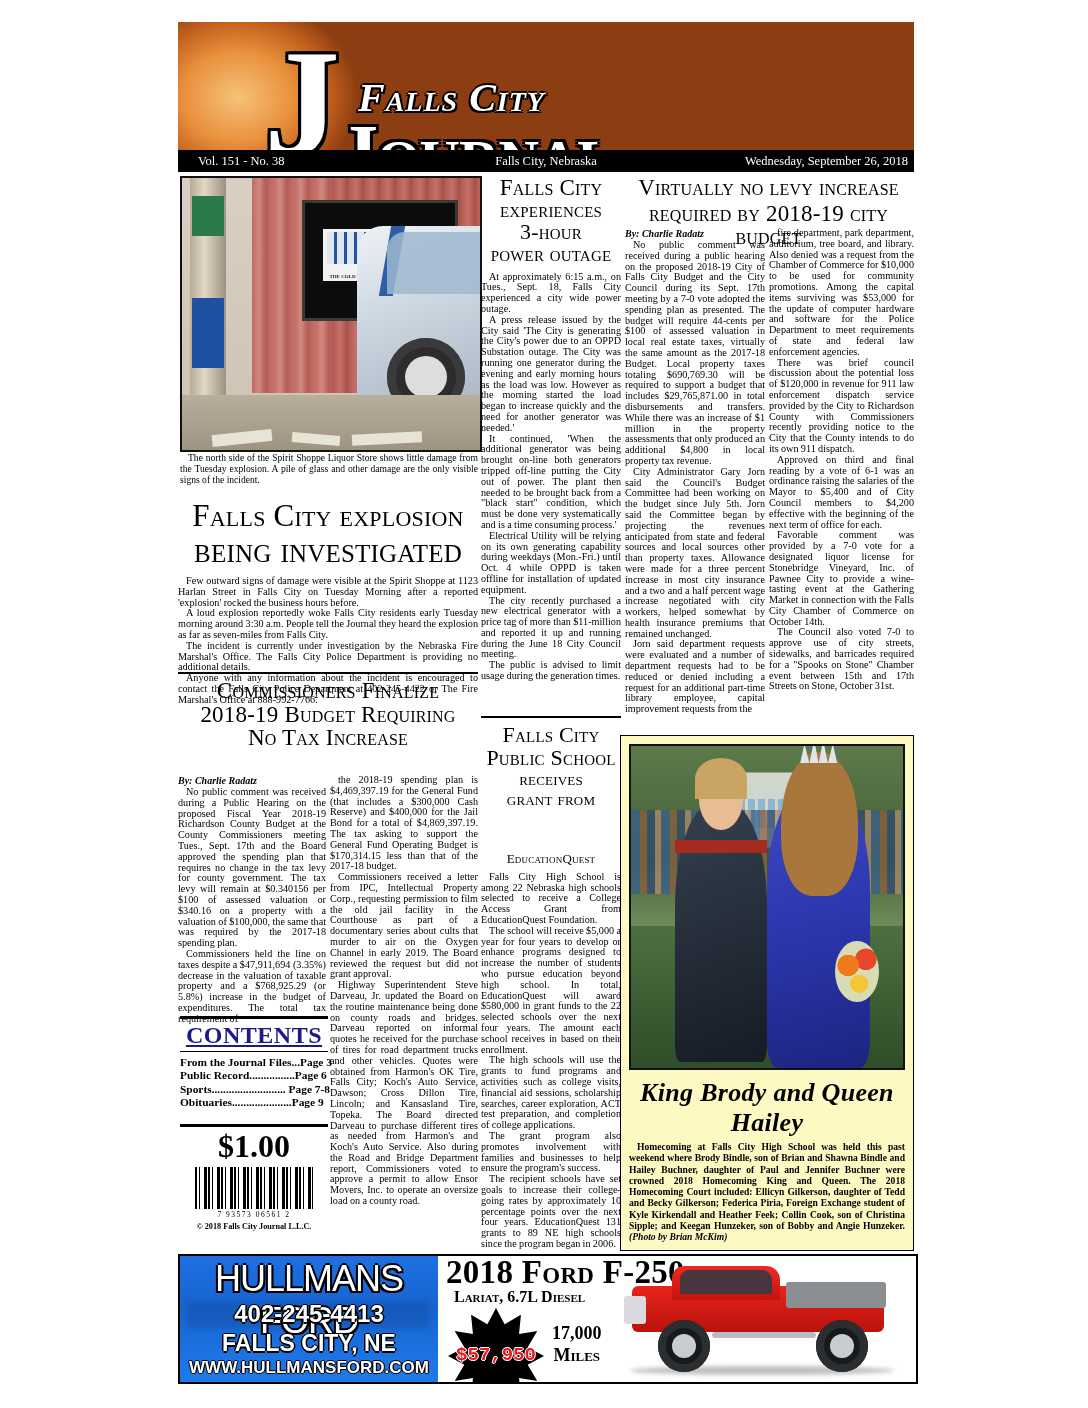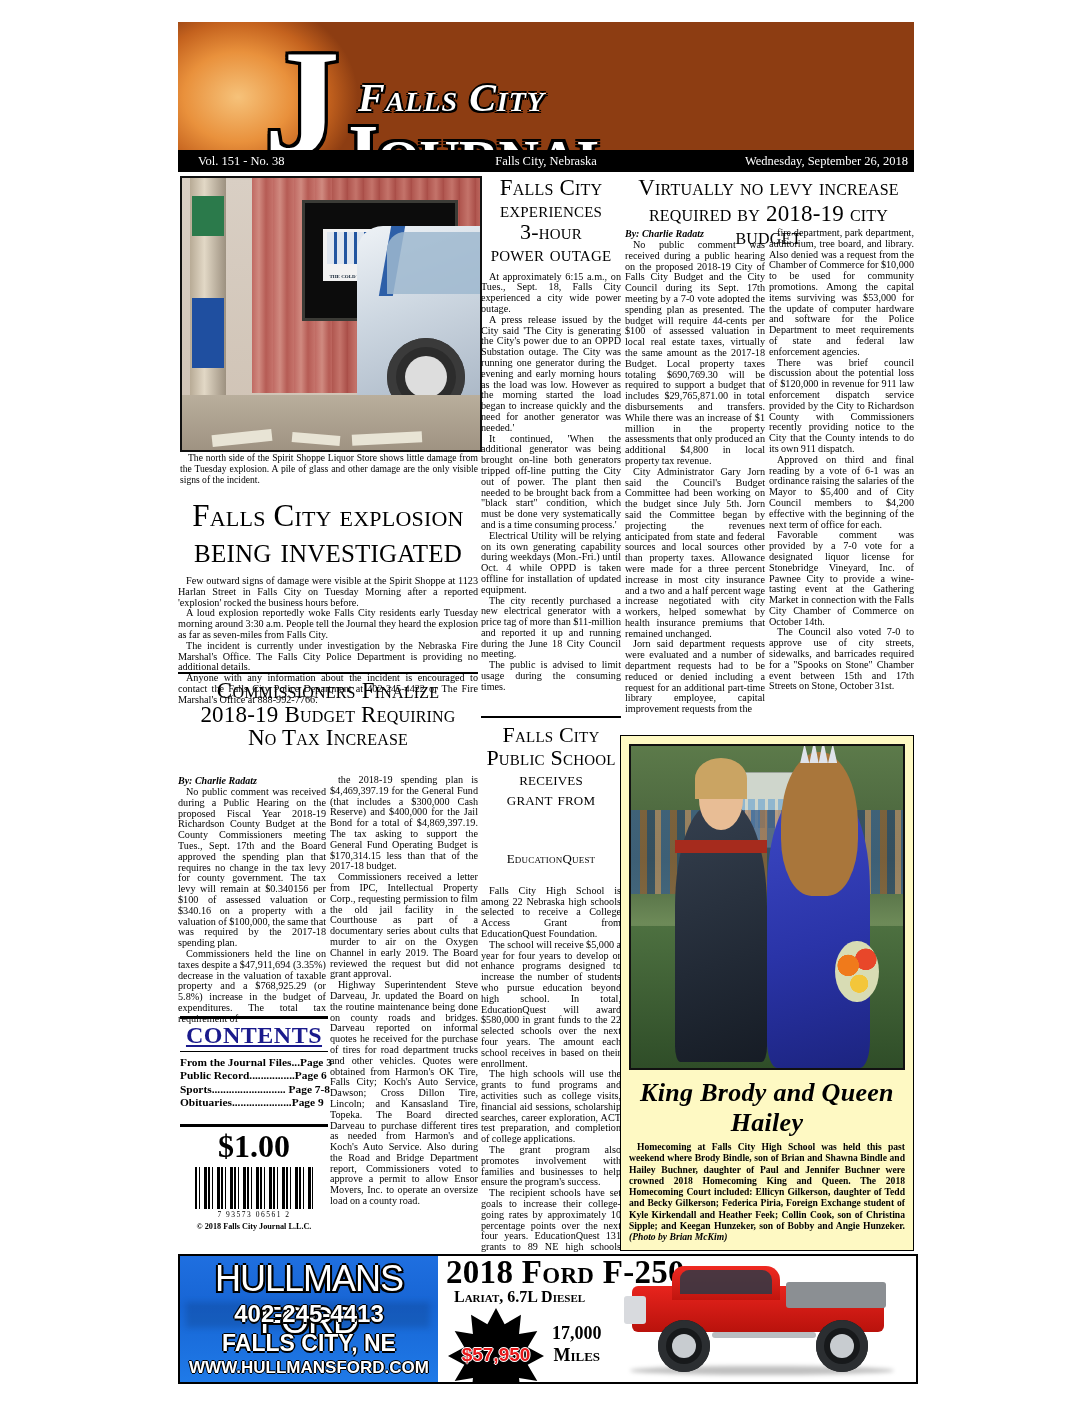--- a/index.html
+++ b/index.html
@@ -141,21 +141,21 @@
   .ad-city{position:absolute;left:0;top:74px;width:100%;text-align:center;font-family:"Liberation Sans",sans-serif;
     font-weight:700;font-size:23px;color:#fff;text-shadow:-1.5px 0 0 #000,1.5px 0 0 #000,0 -1.5px 0 #000,0 1.5px 0 #000;}
   .ad-web{position:absolute;left:0;top:102px;width:100%;text-align:center;font-family:"Liberation Sans",sans-serif;
     font-weight:700;font-size:17px;color:#fff;text-shadow:-1.2px 0 0 #000,1.2px 0 0 #000,0 -1.2px 0 #000,0 1.2px 0 #000;}
   .ad-model{position:absolute;left:266px;top:-2px;font-family:"Liberation Serif",serif;font-weight:700;
     font-size:33px;letter-spacing:.3px;}
   .ad-trim{position:absolute;left:274px;top:32px;font-family:"Liberation Serif",serif;font-weight:700;font-size:16px;}
   .starburst{position:absolute;left:268px;top:52px;width:96px;height:96px;background:#000;
     clip-path:polygon(50% 0%,59% 17%,76% 7%,74% 27%,93% 24%,83% 41%,100% 50%,83% 59%,93% 76%,74% 73%,76% 93%,59% 83%,50% 100%,41% 83%,24% 93%,26% 73%,7% 76%,17% 59%,0% 50%,17% 41%,7% 24%,26% 27%,24% 7%,41% 17%);}
   .ad-price{position:absolute;left:268px;top:88px;width:96px;text-align:center;color:#e8191b;
-    font-family:Liberation Sans, sans-serif;font-weight:700;font-size:19px;
+    font-family:Liberation Mono, monospace;font-weight:700;font-size:19px;
     text-shadow:-1px 0 0 #fff,1px 0 0 #fff,0 -1px 0 #fff,0 1px 0 #fff;}
   .ad-miles{position:absolute;left:372px;top:66px;font-family:"Liberation Serif",serif;font-weight:700;font-size:18px;line-height:22px;text-align:center;}
   .truck{position:absolute;left:430px;top:6px;width:300px;height:112px;}
   .tk-body{position:absolute;left:22px;top:24px;width:252px;height:46px;background:linear-gradient(180deg,#e8241d,#b9120c);border-radius:6px;}
   .tk-cab{position:absolute;left:62px;top:4px;width:108px;height:34px;background:linear-gradient(180deg,#ef2a22,#c0150e);border-radius:12px 14px 0 0;}
   .tk-win{position:absolute;left:70px;top:8px;width:92px;height:24px;background:#2f3a46;border-radius:9px 10px 0 0;opacity:.85;}
   .tk-bed{position:absolute;left:176px;top:20px;width:100px;height:26px;background:#8b8f93;border-radius:3px;}
   .tk-grille{position:absolute;left:14px;top:34px;width:22px;height:28px;background:#d8dade;border-radius:3px;}
   .tk-w1,.tk-w2{position:absolute;top:58px;width:52px;height:52px;border-radius:50%;background:#17191b;box-shadow:inset 0 0 0 8px #2b2e31;}
   .tk-w1{left:48px;} .tk-w2{left:206px;}
@@ -263,32 +263,32 @@
     <div class="hl sc" style="font-size:23px;">Falls City</div>
     <div class="hl sc" style="font-size:21px;">experiences</div>
     <div class="hl sc" style="font-size:22px;">3-hour</div>
     <div class="hl sc" style="font-size:21px;">power outage</div>
     <div style="margin-top:6px;">
       <p class="body">At approximately 6:15 a.m., on Tues., Sept. 18, Falls City experienced a city wide power outage.</p>
       <p class="body">A press release issued by the City said 'The City is generating the City's power due to an OPPD Substation outage. The City was running one generator during the evening and early morning hours as the load was low. However as the morning started the load began to increase quickly and the need for another generator was needed.'</p>
       <p class="body">It continued, 'When the additional generator was being brought on-line both generators tripped off-line putting the City out of power. The plant then needed to be brought back from a "black start" condition, which must be done very systematically and is a time consuming process.'</p>
       <p class="body">Electrical Utility will be relying on its own generating capability during weekdays (Mon.-Fri.) until Oct. 4 while OPPD is taken offline for installation of updated equipment.</p>
       <p class="body">The city recently purchased a new electrical generator with a price tag of more than $11-million and reported it up and running during the June 18 City Council meeting.</p>
-      <p class="body">The public is advised to limit usage during the consuming times.</p>
+      <p class="body">The public is advised to limit usage during the generation times.</p>
     </div>
   </div>
 
   <div class="col c3" style="top:716px;">
     <div class="rule-med"></div>
     <div class="hl sc" style="font-size:22px;margin-top:6px;">Falls City</div>
     <div class="hl sc" style="font-size:22px;">Public School</div>
     <div class="hl sc" style="font-size:19px;">receives</div>
     <div class="hl sc" style="font-size:19px;">grant from</div>
     <div class="hl sc" style="font-size:13px;margin-top:44px;">EducationQuest</div>
-    <div style="margin-top:20px;">
+    <div style="margin-top:6px;">
       <p class="body">Falls City High School is among 22 Nebraska high schools selected to receive a College Access Grant from EducationQuest Foundation.</p>
       <p class="body">The school will receive $5,000 a year for four years to develop or enhance programs designed to increase the number of students who pursue education beyond high school. In total, EducationQuest will award $580,000 in grant funds to the 22 selected schools over the next four years. The amount each school receives in based on their enrollment.</p>
       <p class="body">The high schools will use the grants to fund programs and activities such as college visits, financial aid sessions, scholarship searches, career exploration, ACT test preparation, and completion of college applications.</p>
       <p class="body">The grant program also promotes involvement with families and businesses to help ensure the program's success.</p>
       <p class="body">The recipient schools have set goals to increase their college-going rates by approximately 10 percentage points over the next four years. EducationQuest 131 grants to 89 NE high schools since the program began in 2006.</p>
     </div>
   </div>
 
   <div class="col" style="left:623px;top:176px;width:291px;">
     <div class="hl sc" style="font-size:23px;">Virtually no levy increase</div>

